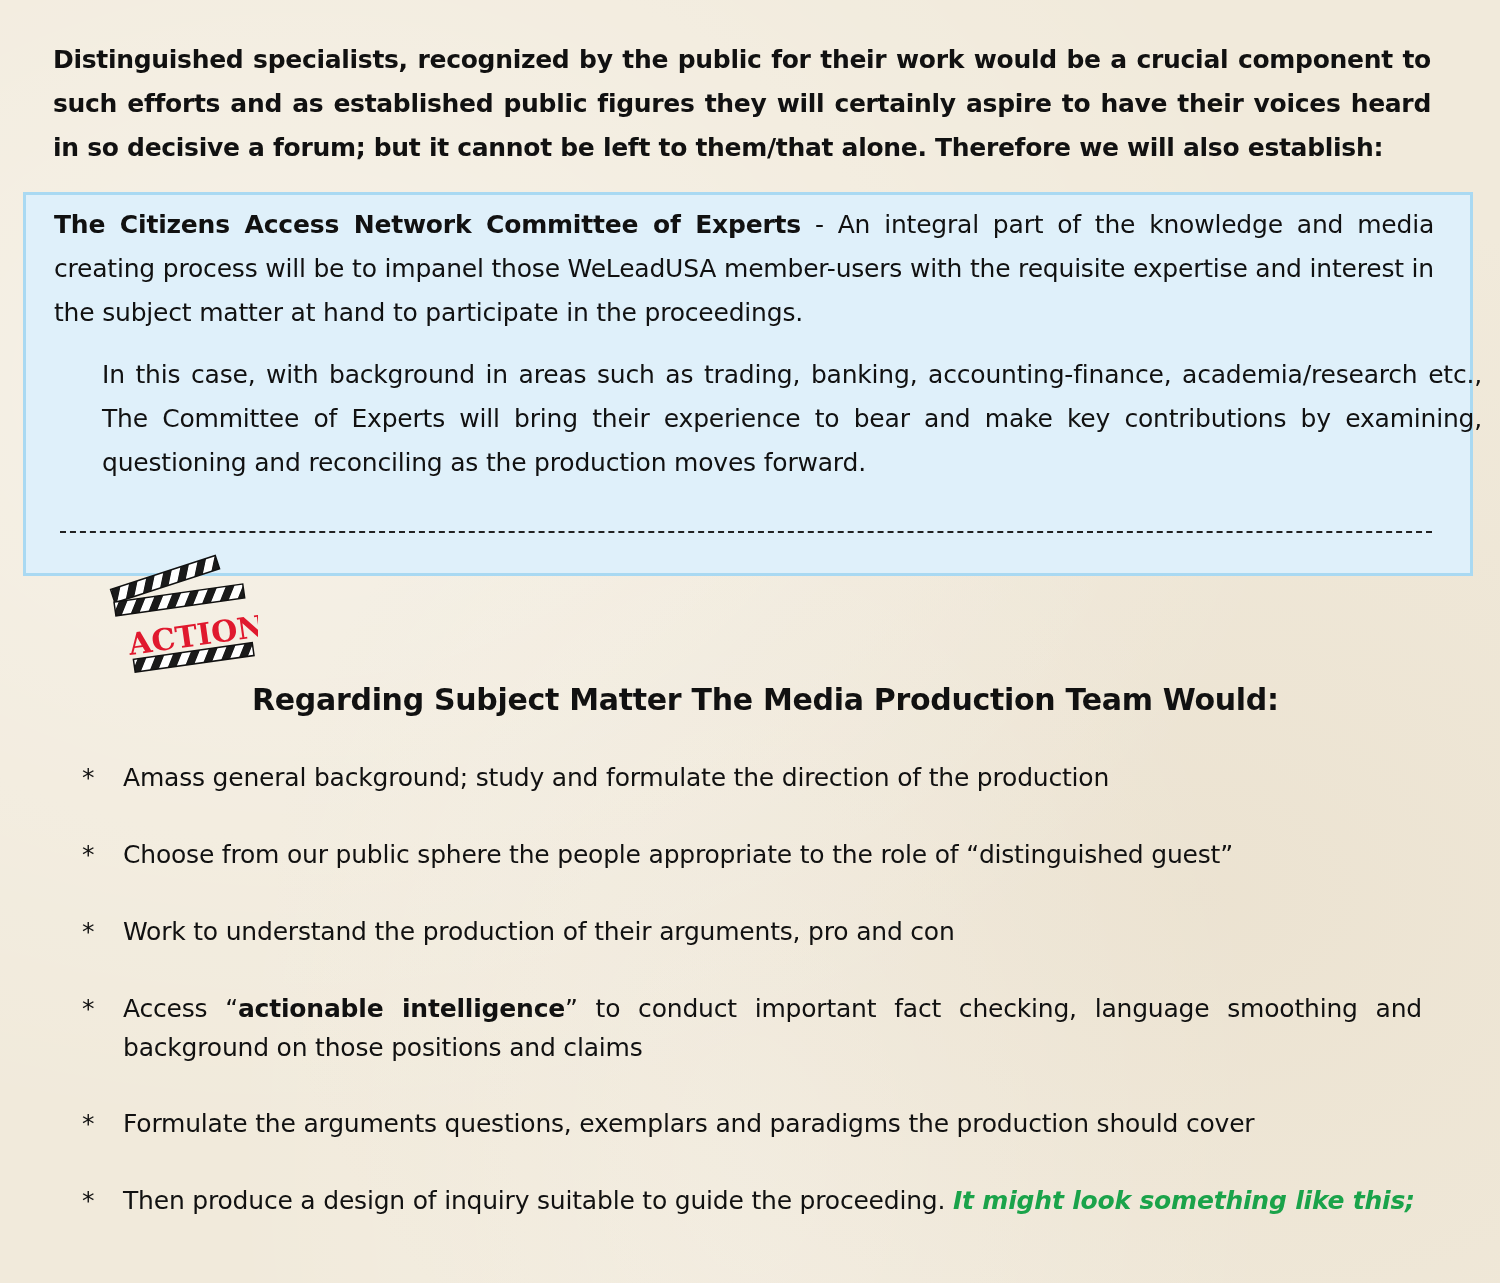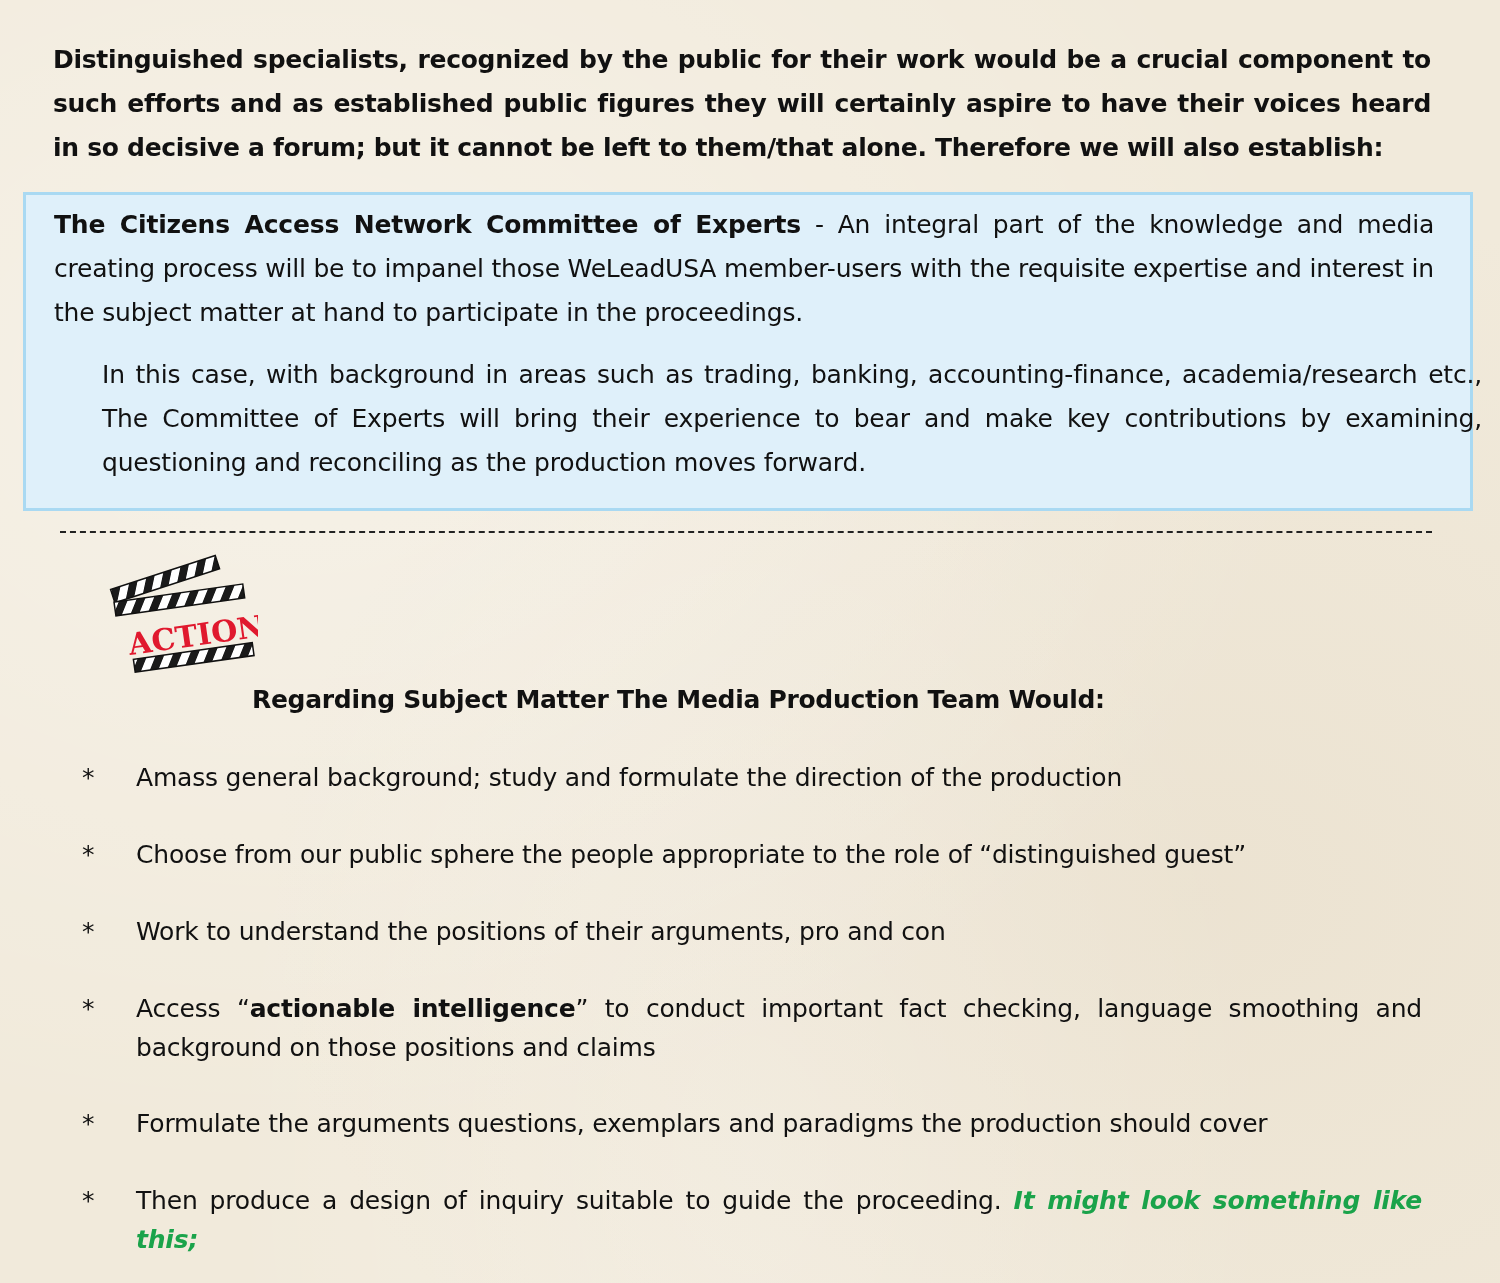--- a/index.html
+++ b/index.html
@@ -13,46 +13,46 @@
     font-family: "DejaVu Sans", "Liberation Sans", sans-serif;
     color: #111;
     position: relative;
   }
   .intro {
     position: absolute; left: 53px; top: 38px; width: 1378px;
     font-weight: bold; font-size: 25px; line-height: 44px;
     text-align: justify; letter-spacing: -0.3px;
   }
   .box {
-    position: absolute; left: 23px; top: 192px; width: 1450px; height: 319px;
+    position: absolute; left: 23px; top: 192px; width: 1450px; height: 384px;
     background: #dff0fa; border: 3px solid #a9d9f2; box-sizing: border-box;
   }
   .box p {
     margin: 0; position: absolute; left: 28px; width: 1380px;
     font-size: 25px; line-height: 44px; text-align: justify;
     letter-spacing: -0.2px;
   }
   .box .p1 { top: 8px; }
   .box .p2 { top: 158px; margin-left: 48px; }
   .box b { font-weight: bold; }
   .divider {
     position: absolute; left: 60px; top: 531px; width: 1372px; height: 0;
     border-top: 2px dashed #222;
   }
   .clapper { position: absolute; left: 106px; top: 552px; width: 152px; height: 125px; }
   .subhead {
     position: absolute; left: 252px; top: 680px;
-    font-weight: bold; font-size: 25px; line-height: 40px; letter-spacing: -0.3px;
+    font-weight: bold; font-size: 30px; line-height: 40px; letter-spacing: -0.3px;
   }
   .bullet {
     position: absolute; left: 82px; width: 1340px;
     font-size: 25px; line-height: 39px; letter-spacing: -0.2px;
   }
   .bullet .star { position: absolute; left: 0; top: 0; width: 30px; }
-  .bullet .txt { display: block; margin-left: 54px; text-align: justify; }
+  .bullet .txt { display: block; margin-left: 41px; text-align: justify; }
   .green { color: #1aa34a; font-weight: bold; font-style: italic; }
 </style>
 </head>
 <body>
 
 <div class="intro">Distinguished specialists, recognized by the public for their work would be a crucial component to such efforts and as established public figures they will certainly aspire to have their voices heard in so decisive a forum;  but it cannot be left to them/that  alone. Therefore  we will also establish:</div>
 
 <div class="box">
   <p class="p1"><b>The Citizens Access Network Committee of Experts</b><span> - An integral part of the knowledge and media creating process will be to impanel those WeLeadUSA member-users with the requisite expertise and interest in the subject matter at hand to participate in the proceedings.</span></p>
   <p class="p2">In this case, with background in areas such as trading, banking, accounting-finance, academia/research etc., The Committee of Experts will bring their experience to bear and make key contributions by examining, questioning and reconciling as the production moves forward.</p>
@@ -84,21 +84,21 @@
 <div class="bullet" style="top:758px">
   <span class="star">*</span>
   <span class="txt">Amass general background; study and formulate the direction of the production</span>
 </div>
 <div class="bullet" style="top:835px">
   <span class="star">*</span>
   <span class="txt">Choose from our public sphere the people appropriate to the role of “distinguished guest”</span>
 </div>
 <div class="bullet" style="top:912px">
   <span class="star">*</span>
-  <span class="txt">Work to understand the positions of their arguments, pro and con</span>
+  <span class="txt">Work to understand the production of their arguments, pro and con</span>
 </div>
 <div class="bullet" style="top:989px">
   <span class="star">*</span>
   <span class="txt"><span>Access “</span><b>actionable intelligence</b><span>” to conduct important fact checking, language smoothing and background on those positions and claims</span></span>
 </div>
 <div class="bullet" style="top:1104px">
   <span class="star">*</span>
   <span class="txt">Formulate the arguments questions, exemplars and paradigms the production should cover</span>
 </div>
 <div class="bullet" style="top:1181px">

